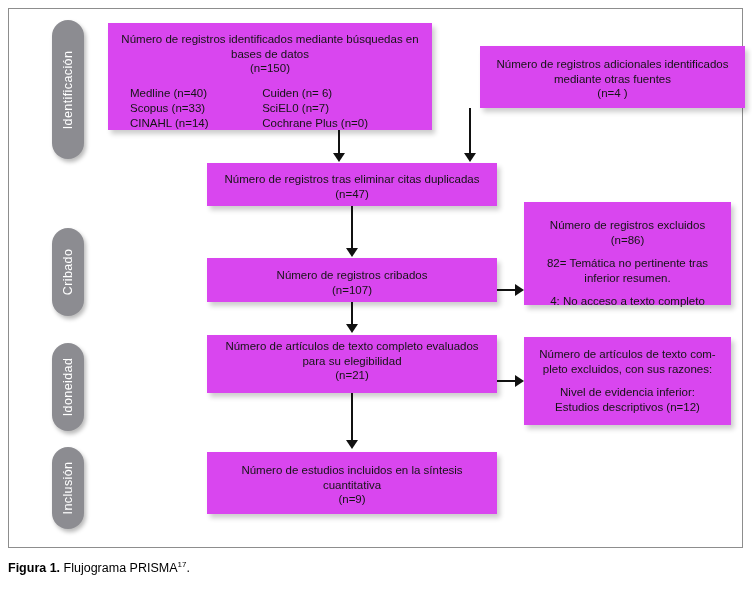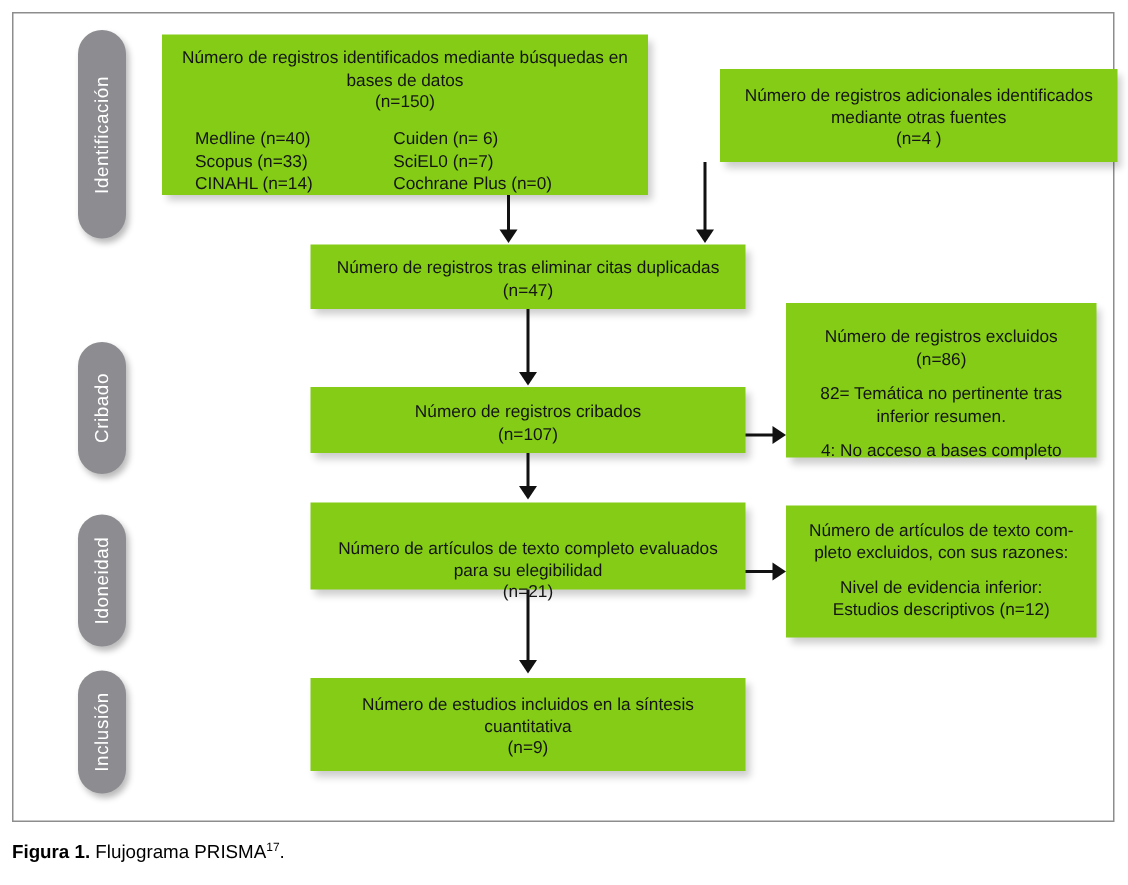--- a/index.html
+++ b/index.html
@@ -34,21 +34,21 @@
     letter-spacing:.4px;
   }
   #pill-ident{left:52px;top:20px;height:139px;}
   #pill-crib {left:52px;top:228px;height:88px;}
   #pill-idon {left:52px;top:343px;height:88px;}
   #pill-incl {left:52px;top:447px;height:82px;}
 
   
   .box{
     position:absolute;
-    background:#84cc16;
+    background:#d946ef;
     box-shadow:3px 4px 5px rgba(0,0,0,.20);
     box-sizing:border-box;
     font-size:11.5px;
     line-height:14.5px;
     text-align:center;
     color:#141414;
     padding:6px 8px;
   }
   .box .ttl{display:block;}
   .box .blk{display:block;}
@@ -59,21 +59,21 @@
     margin:10px 12px 0 14px;text-align:left;
   }
   #box-ident-main .cols .c{line-height:15px;}
   #box-ident-main .cols .c.right{margin-right:44px;}
 
   #box-ident-extra{left:480px;top:46px;width:265px;height:62px;padding-top:11px;}
 
   #box-dup   {left:207px;top:163px;width:290px;height:43px;padding-top:9px;}
   #box-crib  {left:207px;top:258px;width:290px;height:44px;padding-top:10px;}
   #box-excl1 {left:524px;top:202px;width:207px;height:103px;padding-top:16px;}
-  #box-full  {left:207px;top:335px;width:290px;height:58px;padding-top:24px;}
+  #box-full  {left:207px;top:335px;width:290px;height:58px;padding-top:4px;}
   #box-excl2 {left:524px;top:337px;width:207px;height:88px;padding-top:10px;}
   #box-incl  {left:207px;top:452px;width:290px;height:62px;padding-top:11px;}
 
   .gap{display:block;height:9px;}
 
   
   .vline{position:absolute;width:2px;background:#111111;}
   .hline{position:absolute;height:2px;background:#111111;}
   .arrow-d{
     position:absolute;width:0;height:0;
@@ -148,21 +148,21 @@
     <span class="ttl">(n=107)</span>
   </div>
 
   <div class="box" id="box-excl1">
     <span class="ttl">Número de registros excluidos</span>
     <span class="ttl">(n=86)</span>
     <span class="gap"></span>
     <span class="blk">82= Temática no pertinente tras</span>
     <span class="blk">inferior resumen.</span>
     <span class="gap"></span>
-    <span class="blk">4: No acceso a bases completo</span>
+    <span class="blk">4: No acceso a texto completo</span>
   </div>
 
   <div class="box" id="box-full">
     <span class="ttl">Número de artículos de texto completo evaluados</span>
     <span class="ttl">para su elegibilidad</span>
     <span class="ttl">(n=21)</span>
   </div>
 
   <div class="box" id="box-excl2">
     <span class="ttl">Número de artículos de texto com-</span>

